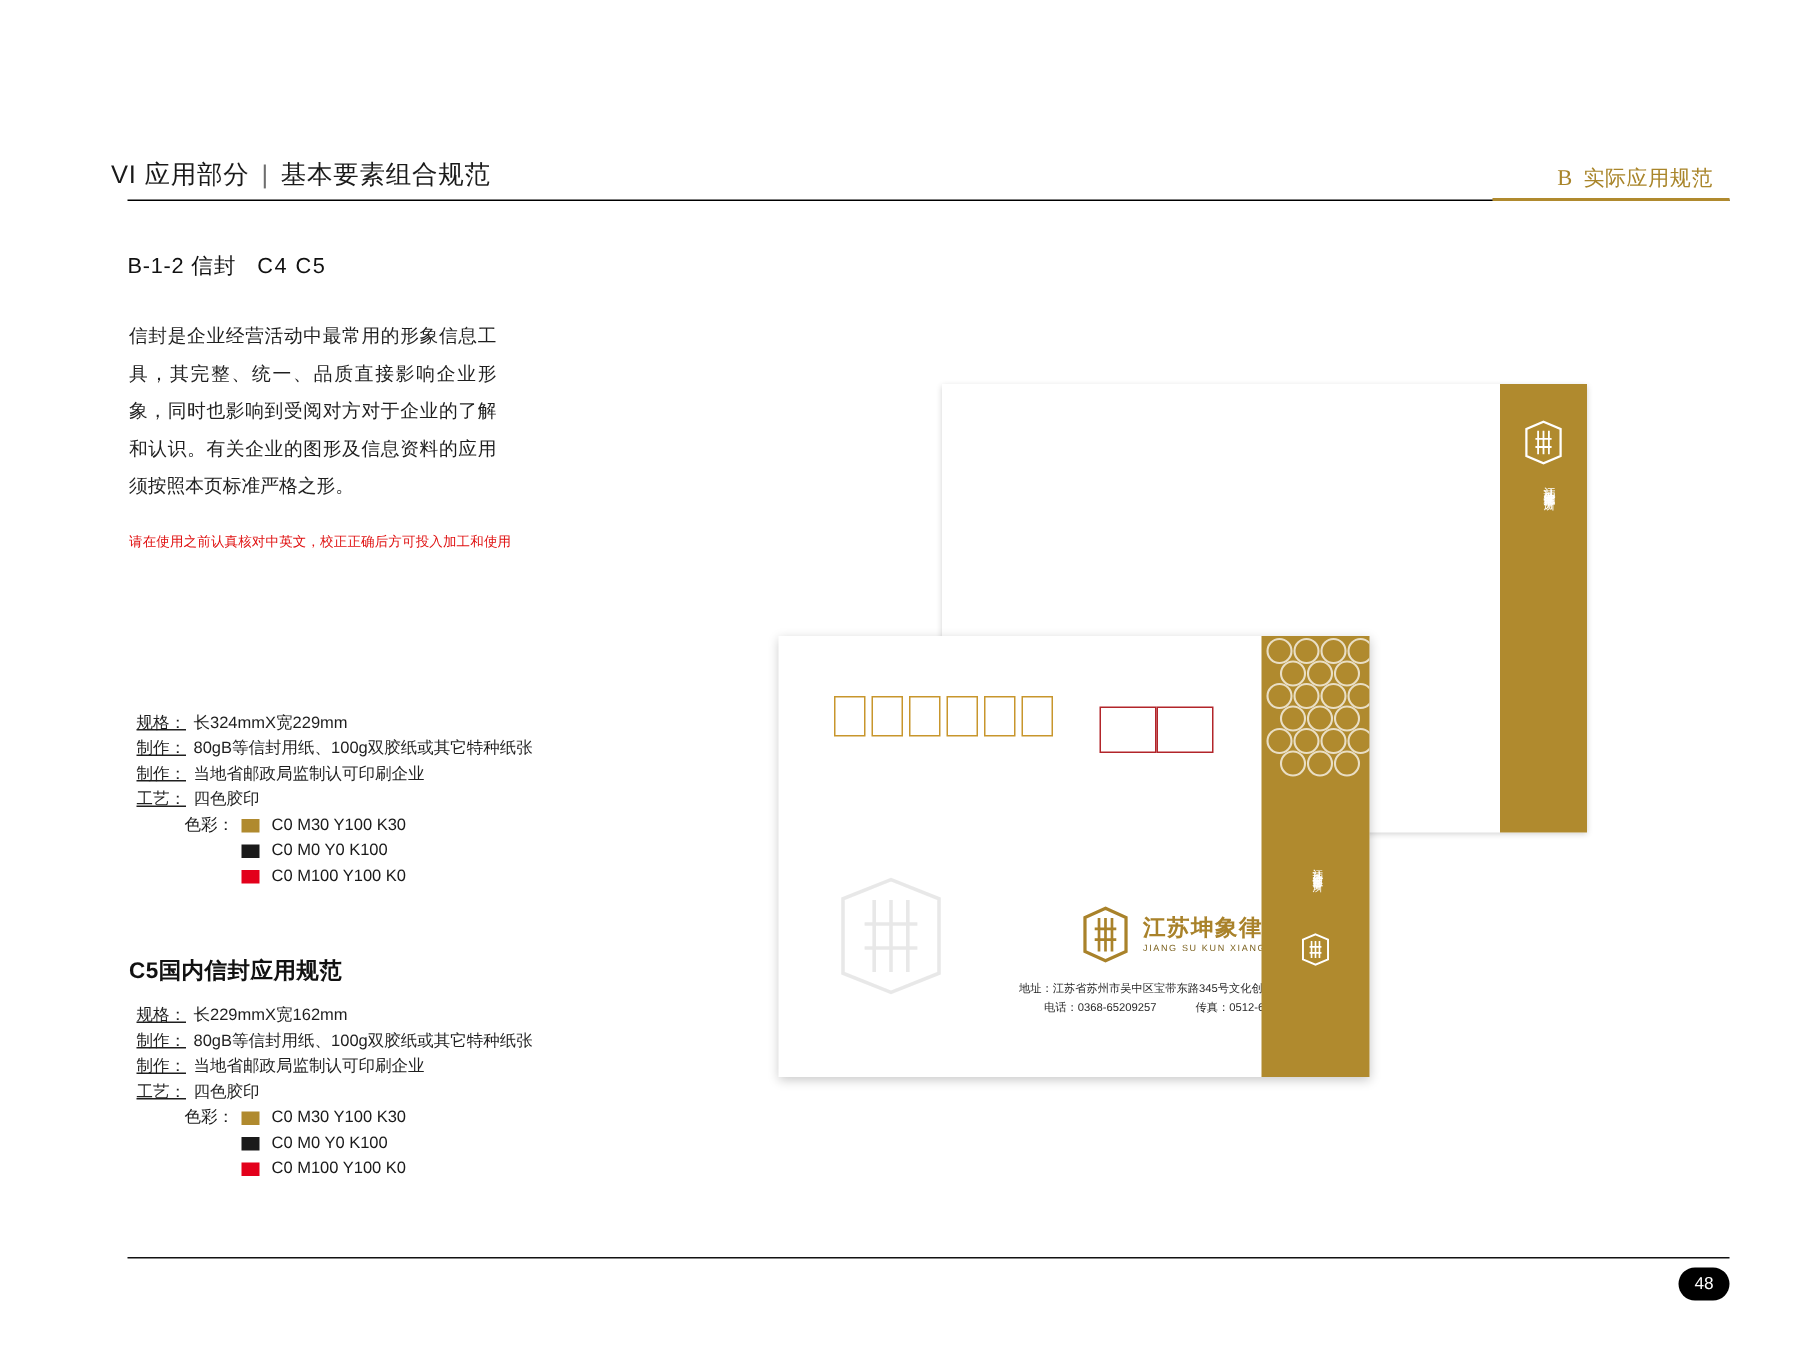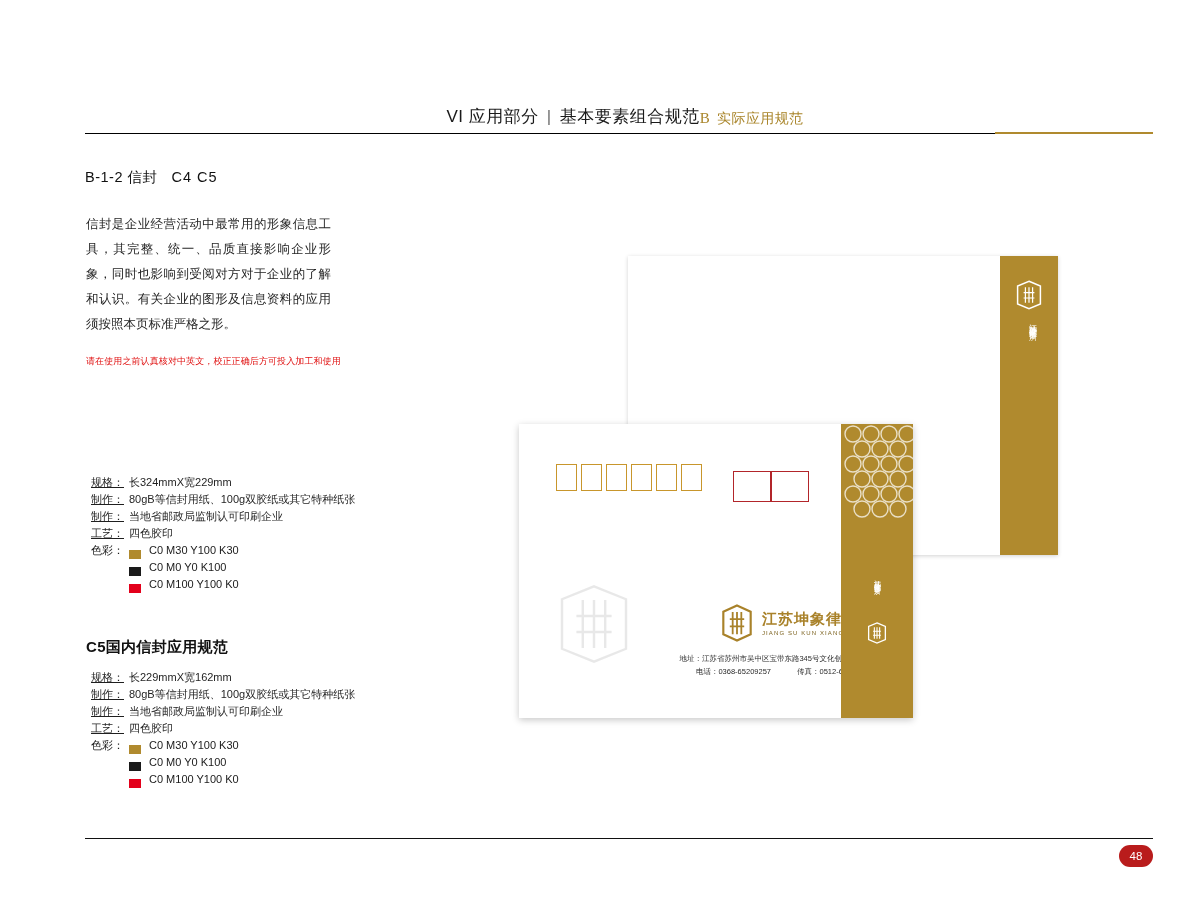--- a/index.html
+++ b/index.html
@@ -13,26 +13,26 @@
     height: 900px;
     background: #ffffff;
     font-family: "Liberation Sans", "DejaVu Sans", sans-serif;
     color: #1a1a1a;
     overflow: hidden;
   }
 
   
   .header {
     position: absolute;
-    left: 91px;
+    left: 74px;
     top: 105px;
     width: 1068px;
     display: flex;
     align-items: flex-end;
-    justify-content: center;
+    justify-content: space-between;
   }
   .header-left {
     font-size: 17px;
     letter-spacing: 0.5px;
     color: #1a1a1a;
     white-space: nowrap;
   }
   .header-left .sep {
     color: #6e6e6e;
     padding: 0 8px;
@@ -124,24 +124,25 @@
   }
   .spec-row .lbl {
     width: 38px;
     flex: 0 0 38px;
     text-decoration: underline;
   }
   .spec-row .val { flex: 1; }
   .color-rows { margin-left: 5px; }
   .color-row {
     display: flex;
-    align-items: flex-end;
+    align-items: center;
     font-size: 11px;
     line-height: 17px;
     height: 17px;
+    margin-left: 32px;
   }
   .color-row .swatch {
     width: 12px;
     height: 9px;
     flex: 0 0 12px;
     margin-right: 8px;
   }
   .color-first-label {
     width: 38px;
     flex: 0 0 38px;
@@ -168,21 +169,21 @@
     color: #1a1a1a;
     letter-spacing: 0.2px;
   }
   .page-number {
     position: absolute;
     right: 47px;
     top: 845px;
     width: 34px;
     height: 22px;
     border-radius: 11px;
-    background: #b91c1c;
+    background: #000000;
     color: #fff;
     font-size: 11.5px;
     display: flex;
     align-items: center;
     justify-content: center;
   }
 
   
   .env-back {
     position: absolute;

